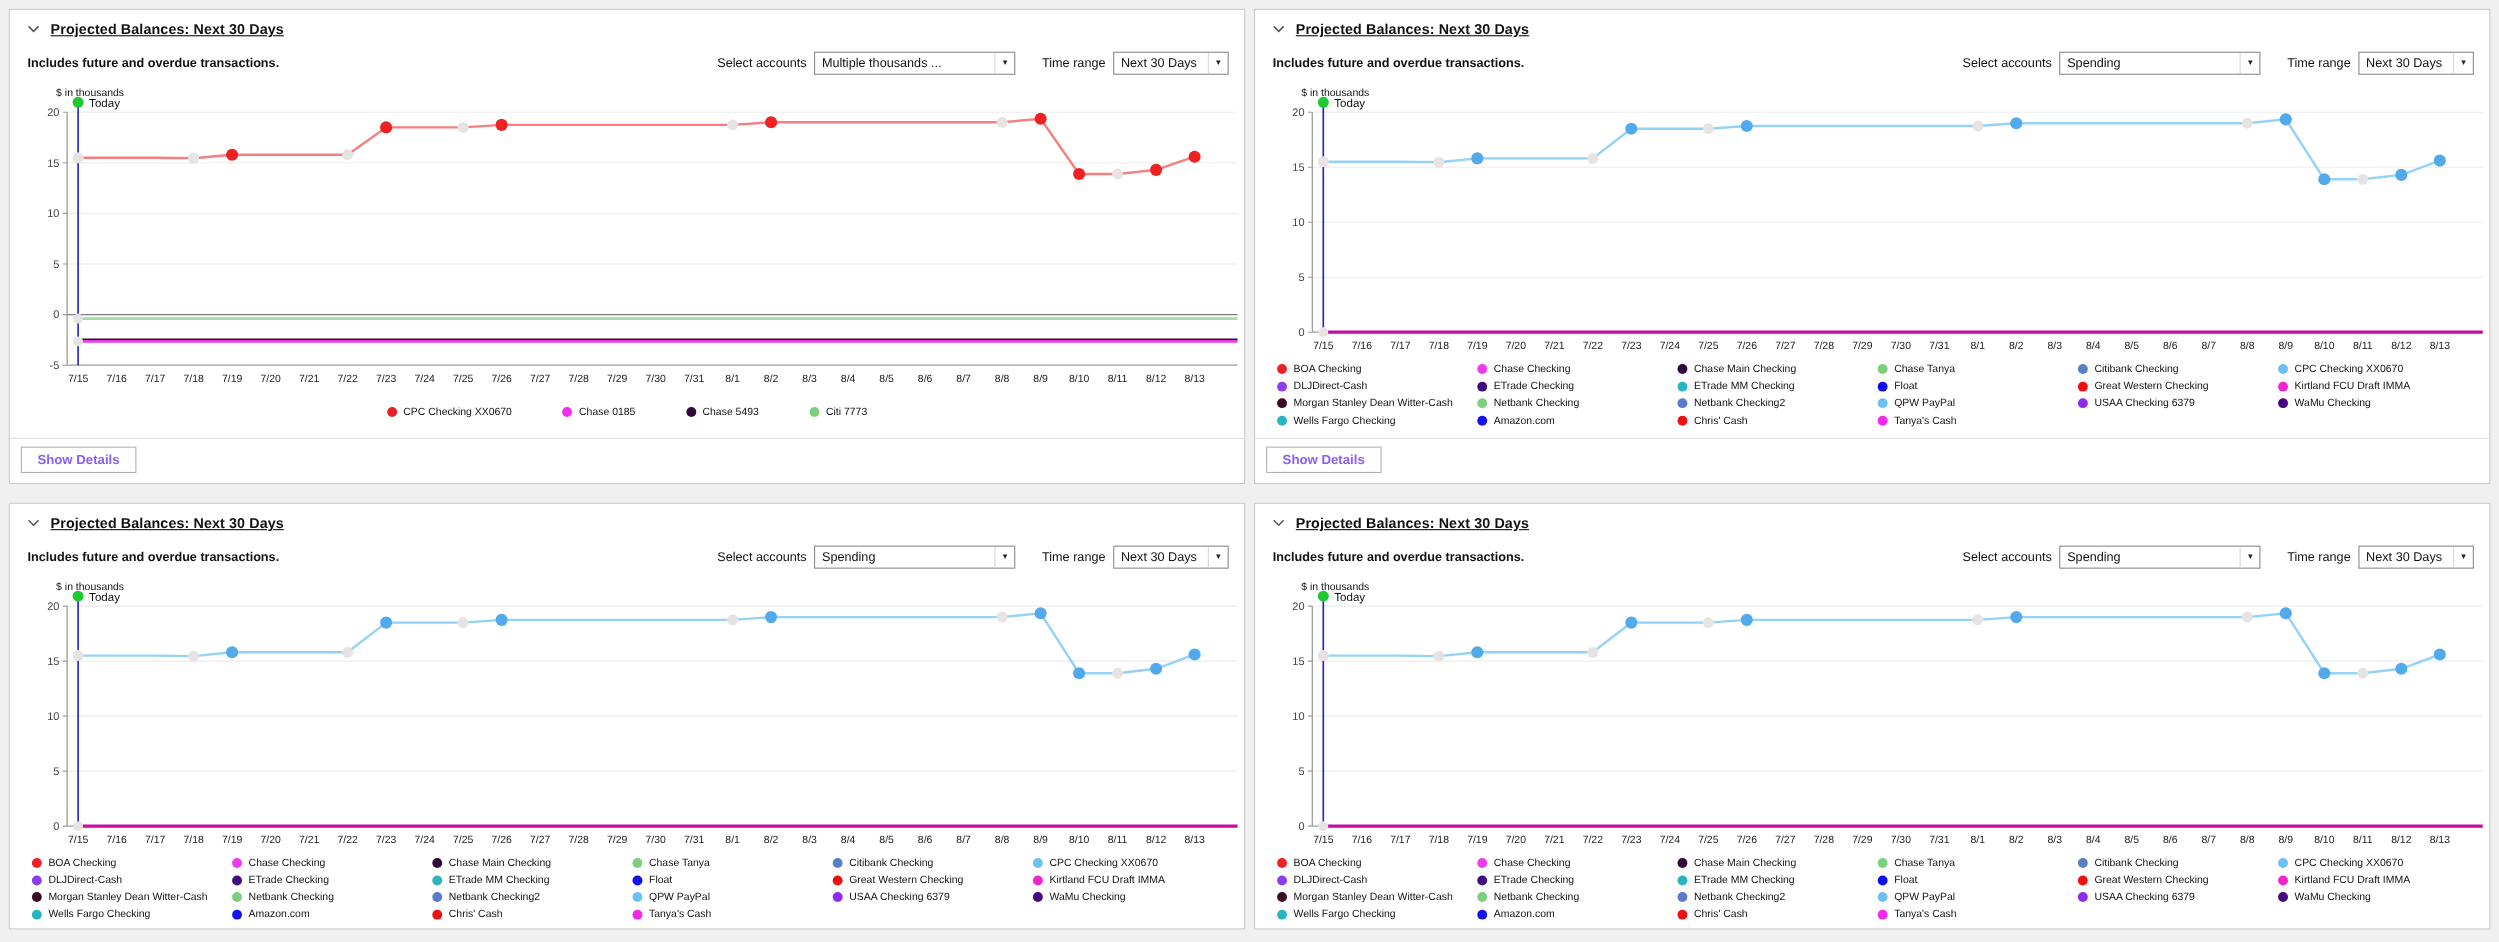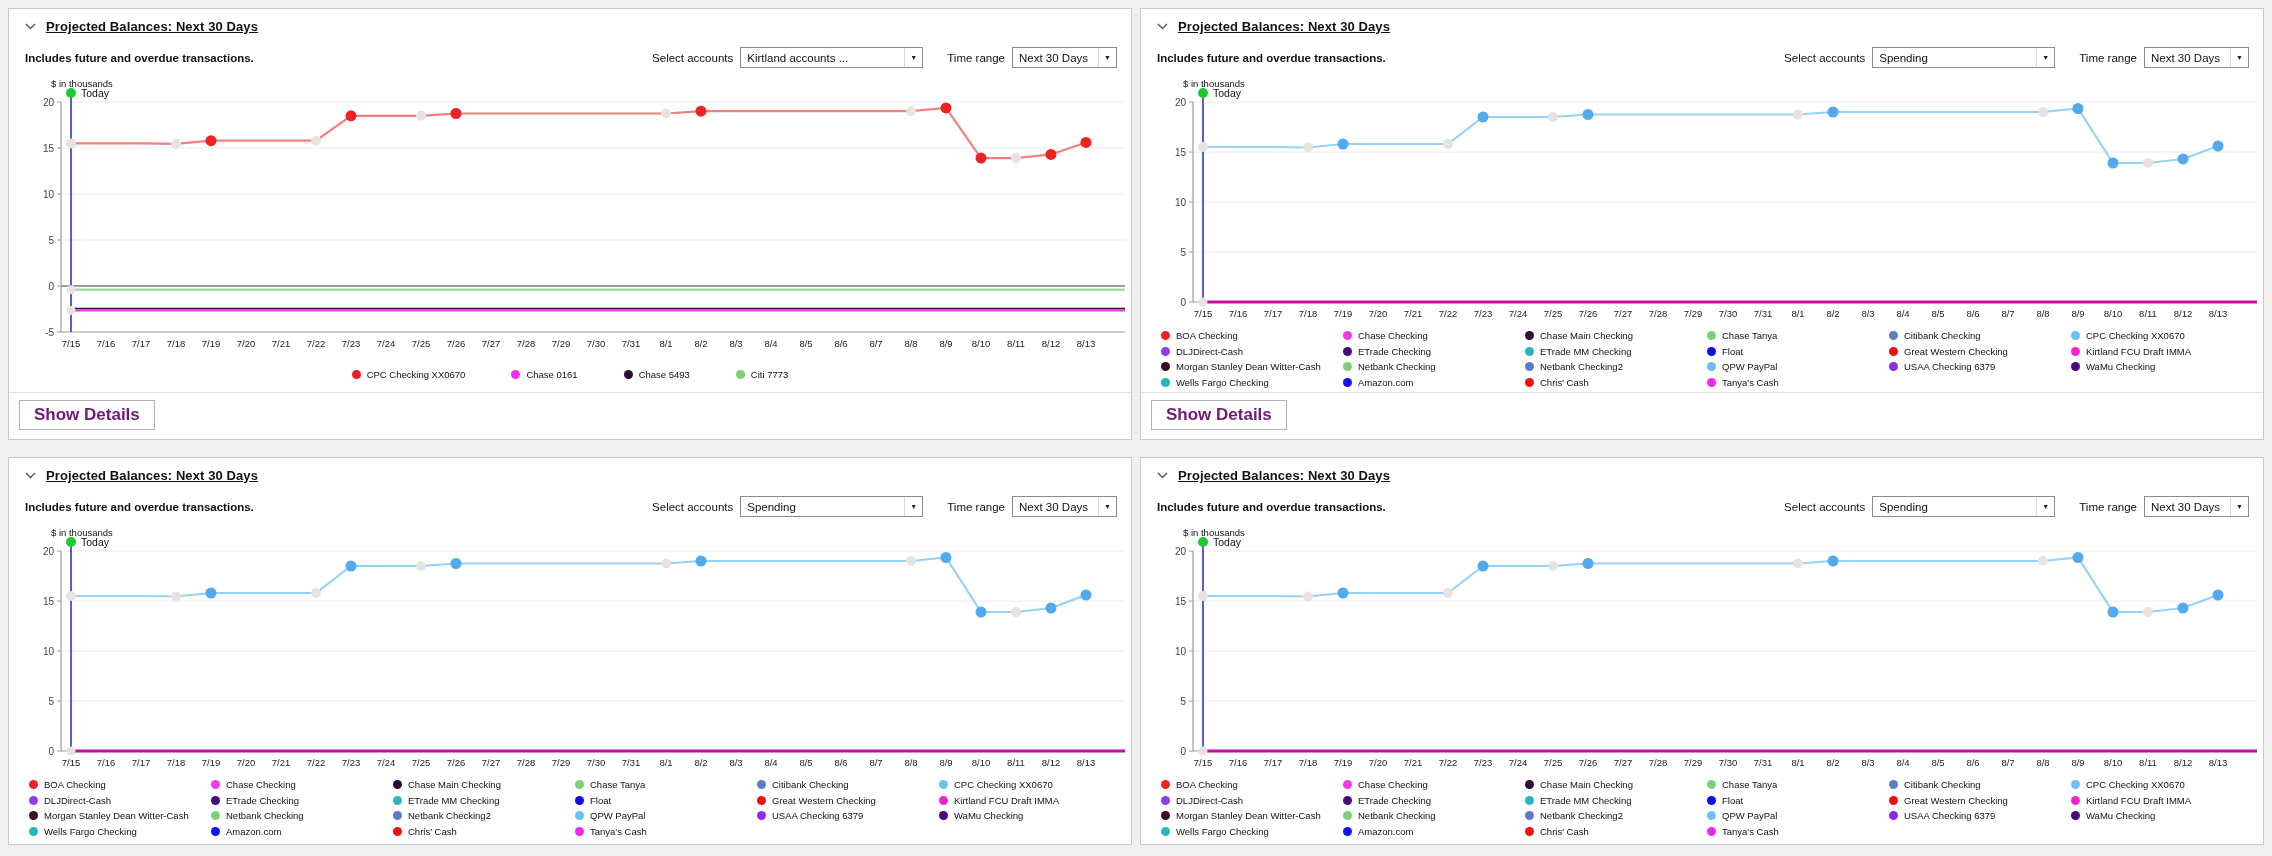--- a/index.html
+++ b/index.html
@@ -51,21 +51,21 @@
   .legend-spending{
     display:grid;grid-template-columns:repeat(6,1fr);
     row-gap:4.5px;padding:6px 10px 0 20px;
   }
   .panel-footer{
     margin-top:auto;
     border-top:1px solid #e2e2e2;
     padding:7px 0 9px 10px;
   }
   .show-details{
-    font-family:inherit;font-weight:bold;font-size:17px;color:#701a75;
+    font-family:inherit;font-weight:bold;font-size:12px;color:#8b5cf6;
     background:#fff;border:1px solid #b2b2b2;padding:4px 14px;cursor:pointer;
   }
 </style>
 </head>
 <body>
 
 <div id="panels-grid">
     <section class="panel">
     <div class="panel-header">
       <span class="chevron">
@@ -73,21 +73,21 @@
             <polyline points="1,1 5.5,5.5 10,1" fill="none" stroke="#555" stroke-width="1.4"></polyline>
           </svg>
       </span>
       <span class="panel-title">Projected Balances: Next 30 Days</span>
     </div>
     <div class="panel-subrow">
       <span class="subtitle">Includes future and overdue transactions.</span>
       <div class="controls">
         <span class="ctl-label">Select accounts</span>
         <div class="combo combo-accounts">
-          <span class="combo-text">Kirtland accounts ...</span>
+          <span class="combo-text">Multiple thousands ...</span>
           <span class="combo-arrow">▼</span>
         </div>
         <span class="ctl-label range">Time range</span>
         <div class="combo combo-range">
           <span class="combo-text">Next 30 Days</span>
           <span class="combo-arrow">▼</span>
         </div>
       </div>
     </div>
     <div class="chart-wrap">
@@ -168,21 +168,21 @@
           <text x="30" y="9" font-size="9.5" fill="#111">$ in thousands</text>
         </svg>
       </div>
     <div class="legend-wrap legend-multiple">
         <div class="legend-item">
           <span class="dot" style="background: rgb(238, 28, 37);"></span>
           <span>CPC Checking XX0670</span>
         </div>
         <div class="legend-item">
           <span class="dot" style="background: rgb(243, 43, 243);"></span>
-          <span>Chase 0161</span>
+          <span>Chase 0185</span>
         </div>
         <div class="legend-item">
           <span class="dot" style="background: rgb(49, 8, 58);"></span>
           <span>Chase 5493</span>
         </div>
         <div class="legend-item">
           <span class="dot" style="background: rgb(124, 207, 124);"></span>
           <span>Citi 7773</span>
         </div>
       </div>

